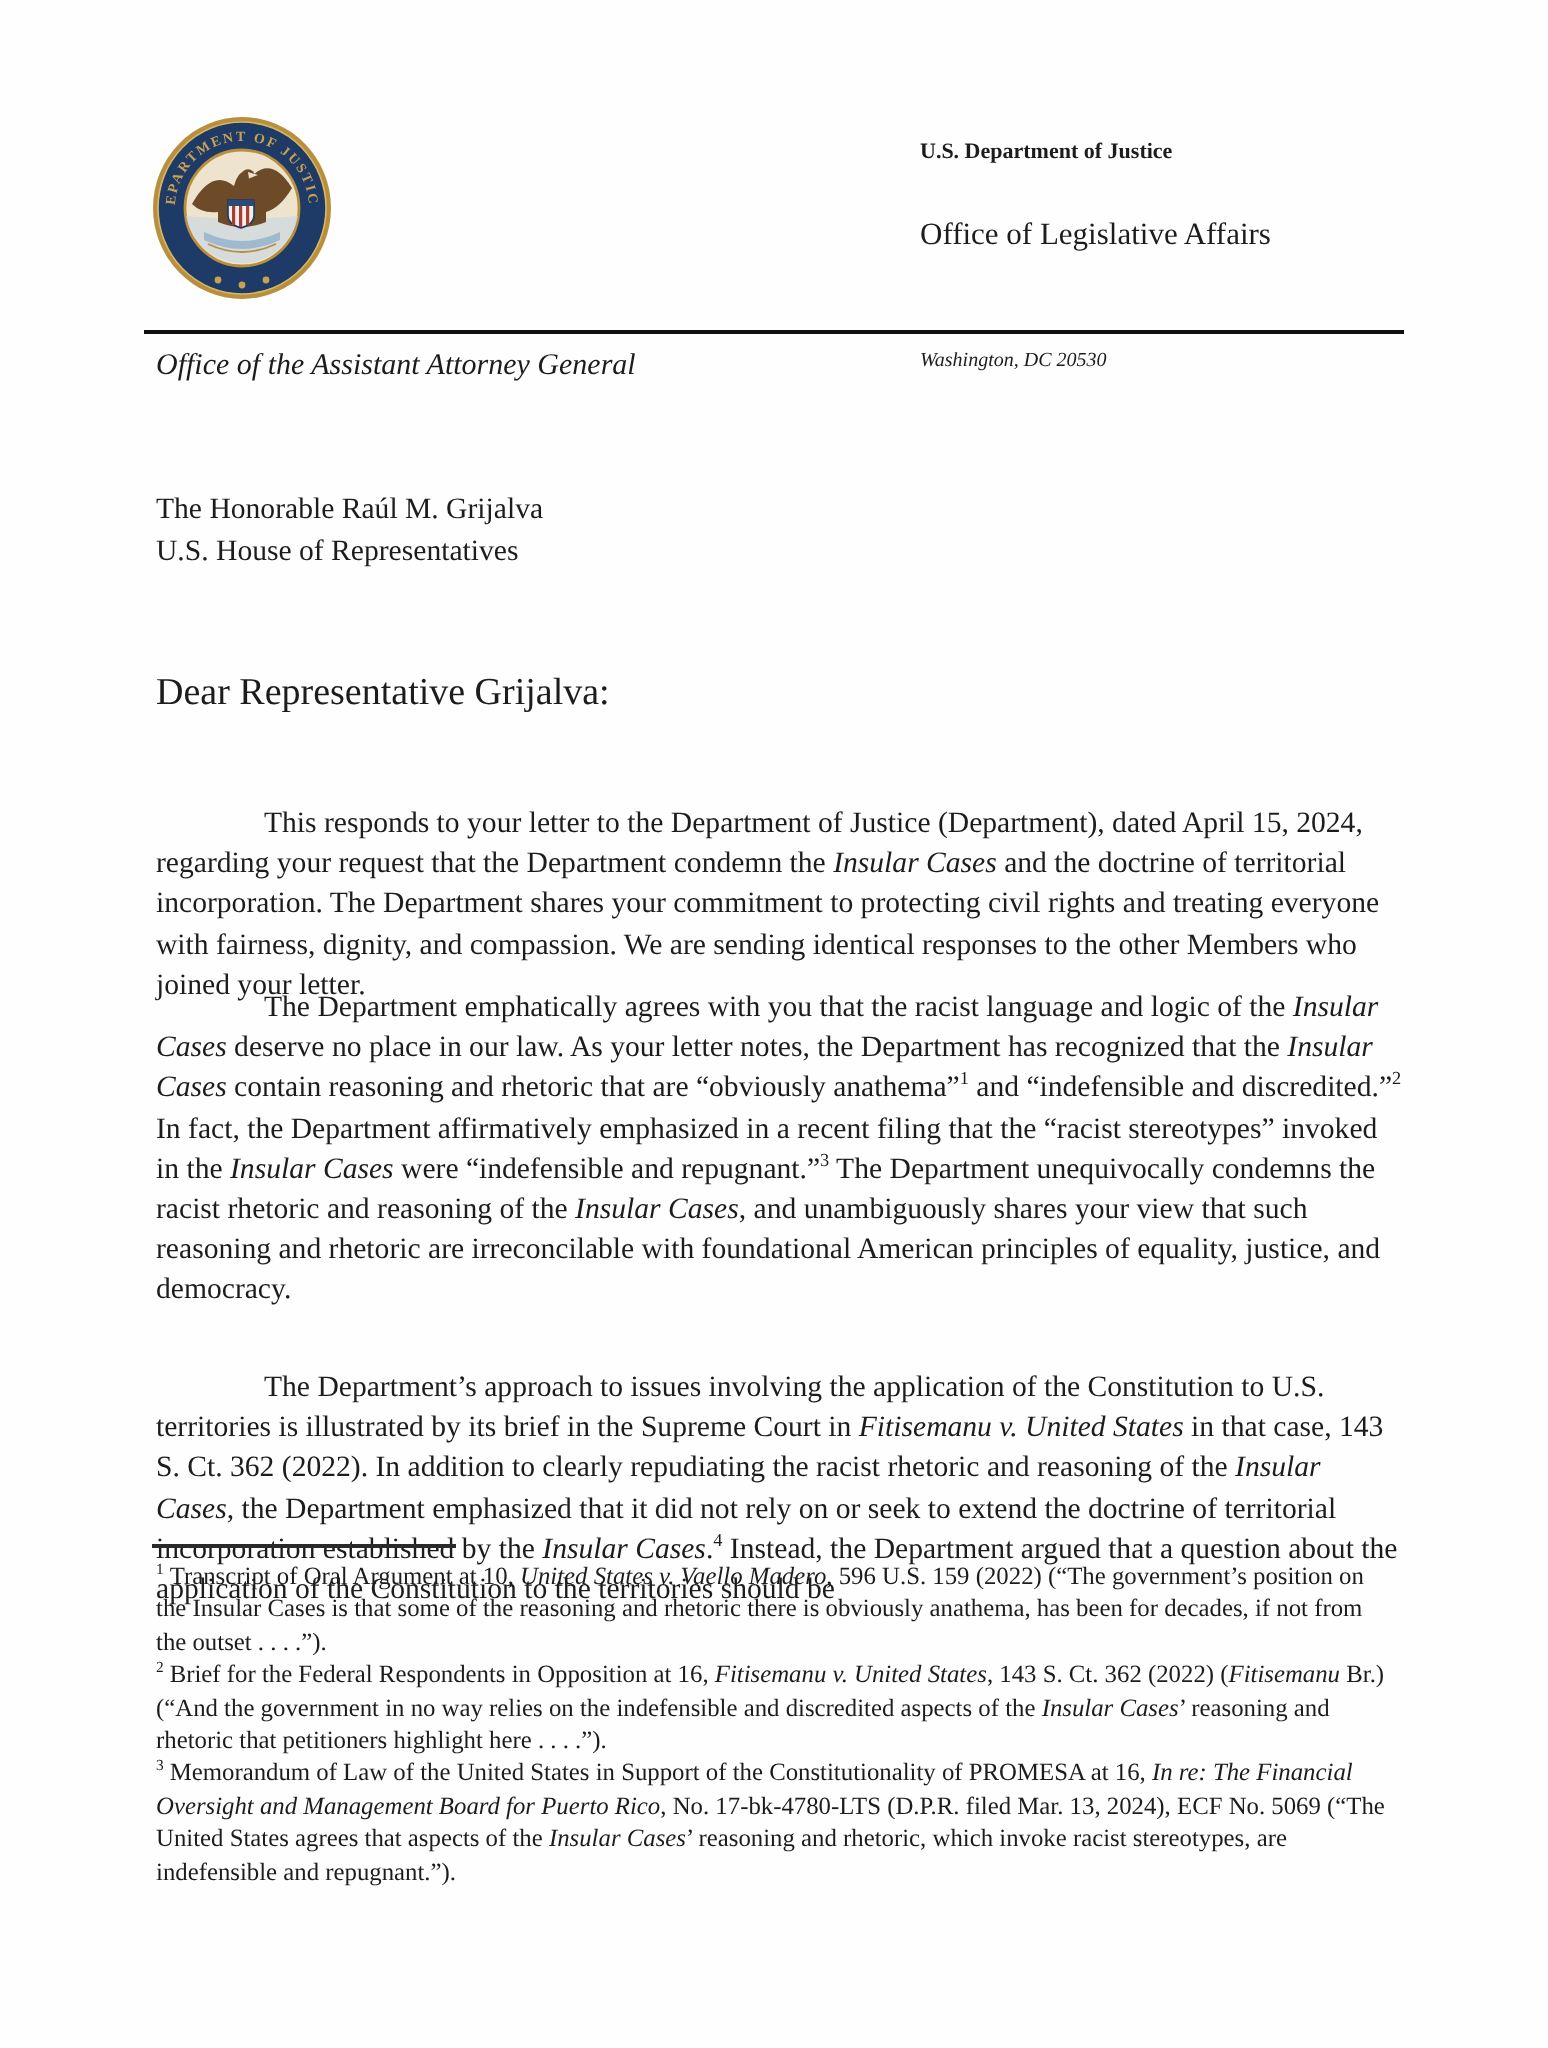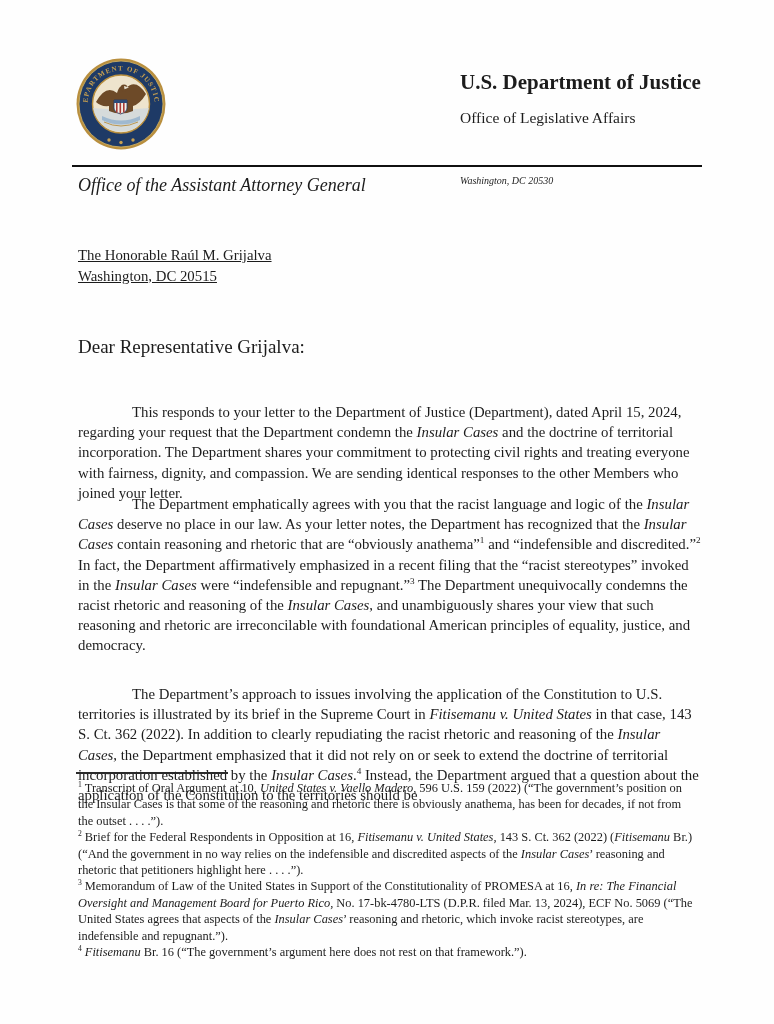--- a/index.html
+++ b/index.html
@@ -3,27 +3,27 @@
 <meta charset="utf-8">
 <style>
   html,body{margin:0;padding:0;background:#e8e8e8;}
   #page{
     position:relative;width:774px;height:1024px;margin:0 auto;
     background:#fefefe;overflow:hidden;
     font-family:"Liberation Serif","DejaVu Serif",serif;color:#1c1c1c;
   }
   
   .seal{position:absolute;left:76px;top:58px;width:90px;height:92px;}
-  .agency{position:absolute;left:460px;top:70px;font-size:21px;font-weight:bold;white-space:nowrap;text-align:right;}
+  .agency{position:absolute;left:460px;top:70px;font-size:11px;font-weight:bold;white-space:nowrap;text-align:right;}
   .office{position:absolute;left:460px;top:109px;font-size:15.5px;white-space:nowrap;text-align:center;}
   .lh-rule{position:absolute;left:72px;top:165px;width:630px;height:2px;background:#101010;}
-  .division{position:absolute;left:78px;top:175px;font-size:18px;font-style:italic;white-space:nowrap;}
+  .division{position:absolute;left:78px;top:175px;font-size:15px;font-style:italic;white-space:nowrap;}
   .hq-address{position:absolute;left:460px;top:175px;font-size:10px;font-style:italic;white-space:nowrap;}
   
-  .recipient{position:absolute;left:78px;top:245px;font-size:14.8px;line-height:20.5px;text-decoration:underline;}
+  .recipient{position:absolute;left:78px;top:245px;font-size:14.8px;line-height:20.5px;}
   .salutation{position:absolute;left:78px;top:336px;font-size:19px;}
   
   .para{
     position:absolute;left:78px;width:625px;
     font-size:14.8px;line-height:20.2px;text-indent:54px;margin:0;
     text-align:left;
   }
   #para-1{top:374px;margin-top:28px;}
   #para-2{top:494px;}
   #para-3{top:684px;}
@@ -76,38 +76,35 @@
   <div class="agency">U.S. Department of Justice</div>
   <div class="office">Office of Legislative Affairs</div>
 
   <div class="lh-rule"></div>
 
   <div class="division">Office of the Assistant Attorney General</div>
   <div class="hq-address">Washington, DC 20530</div>
 
   <div class="recipient">
     <div>The Honorable Raúl M. Grijalva</div>
-    <div>Washington, DC 20515</div>
+    <div>U.S. House of Representatives</div>
   </div>
 
   <div class="salutation">Dear Representative Grijalva:</div>
 
   <p class="para" id="para-1"><span>This responds to your letter to the Department of Justice (Department), dated April 15, 2024, regarding your request that the Department condemn the </span><i>Insular Cases</i><span> and the doctrine of territorial incorporation. The Department shares your commitment to protecting civil rights and treating everyone with fairness, dignity, and compassion. We are sending identical responses to the other Members who joined your letter.</span></p>
   <p class="para" id="para-2"><span>The Department emphatically agrees with you that the racist language and logic of the </span><i>Insular Cases</i><span> deserve no place in our law. As your letter notes, the Department has recognized that the </span><i>Insular Cases</i><span> contain reasoning and rhetoric that are “obviously anathema”</span><sup>1</sup><span> and “indefensible and discredited.”</span><sup>2</sup><span> In fact, the Department affirmatively emphasized in a recent filing that the “racist stereotypes” invoked in the </span><i>Insular Cases</i><span> were “indefensible and repugnant.”</span><sup>3</sup><span> The Department unequivocally condemns the racist rhetoric and reasoning of the </span><i>Insular Cases</i><span>, and unambiguously shares your view that such reasoning and rhetoric are irreconcilable with foundational American principles of equality, justice, and democracy.</span></p>
   <p class="para" id="para-3"><span>The Department’s approach to issues involving the application of the Constitution to U.S. territories is illustrated by its brief in the Supreme Court in </span><i>Fitisemanu v. United States</i><span> in that case, 143 S. Ct. 362 (2022). In addition to clearly repudiating the racist rhetoric and reasoning of the </span><i>Insular Cases</i><span>, the Department emphasized that it did not rely on or seek to extend the doctrine of territorial incorporation established by the </span><i>Insular Cases</i><span>.</span><sup>4</sup><span> Instead, the Department argued that a question about the application of the Constitution to the territories should be</span></p>
 
   <div class="fn-sep"></div>
   <div class="footnotes">
     <p class="fn">
       <sup class="fn-marker">1</sup><span><span>Transcript of Oral Argument at 10, </span><i>United States v. Vaello Madero</i><span>, 596 U.S. 159 (2022) (“The government’s position on the Insular Cases is that some of the reasoning and rhetoric there is obviously anathema, has been for decades, if not from the outset . . . .”).</span></span>
     </p>
     <p class="fn">
       <sup class="fn-marker">2</sup><span><span>Brief for the Federal Respondents in Opposition at 16, </span><i>Fitisemanu v. United States</i><span>, 143 S. Ct. 362 (2022) (</span><i>Fitisemanu</i><span> Br.) (“And the government in no way relies on the indefensible and discredited aspects of the </span><i>Insular Cases</i><span>’ reasoning and rhetoric that petitioners highlight here . . . .”).</span></span>
     </p>
     <p class="fn">
       <sup class="fn-marker">3</sup><span><span>Memorandum of Law of the United States in Support of the Constitutionality of PROMESA at 16, </span><i>In re: The Financial Oversight and Management Board for Puerto Rico</i><span>, No. 17-bk-4780-LTS (D.P.R. filed Mar. 13, 2024), ECF No. 5069 (“The United States agrees that aspects of the </span><i>Insular Cases</i><span>’ reasoning and rhetoric, which invoke racist stereotypes, are indefensible and repugnant.”).</span></span>
     </p>
-    <p class="fn">
-      <sup class="fn-marker">4</sup><span><i>Fitisemanu</i><span> Br. 16 (“The government’s argument here does not rest on that framework.”).</span></span>
-    </p>
   </div>
 
 </div>
 
 </body></html>

